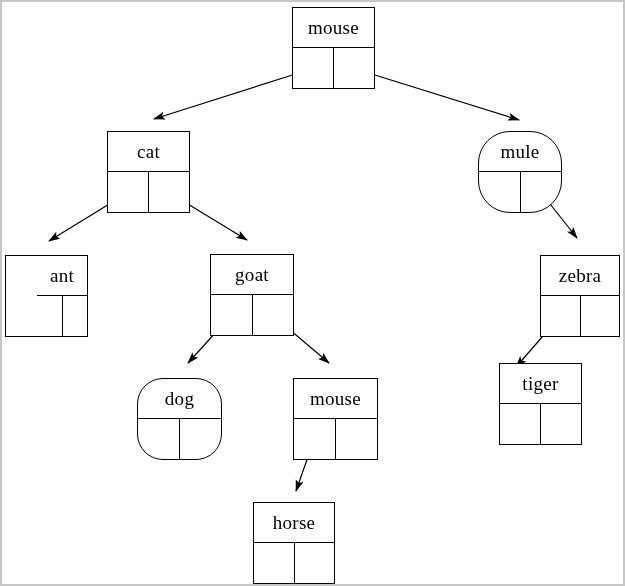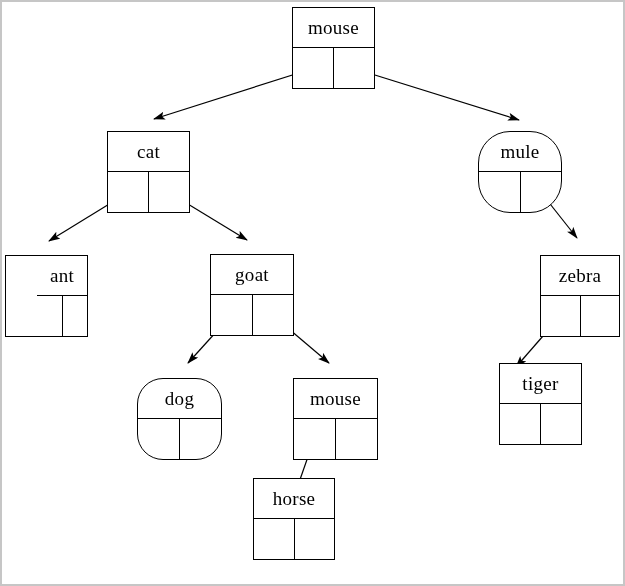--- a/index.html
+++ b/index.html
@@ -131,21 +131,21 @@
   </div>
 
   <div class="node" style="left:497px; top:361px; width:83px;">
     <div class="node-label">tiger</div>
     <div class="node-cells">
       <div class="cell left"></div>
       <div class="cell right"></div>
     </div>
   </div>
 
-  <div class="node" style="left:251px; top:476px; width:82px;">
+  <div class="node" style="left:251px; top:500px; width:82px;">
     <div class="node-label">horse</div>
     <div class="node-cells">
       <div class="cell left"></div>
       <div class="cell right"></div>
     </div>
   </div>
 
 </div>
 
 </body></html>

